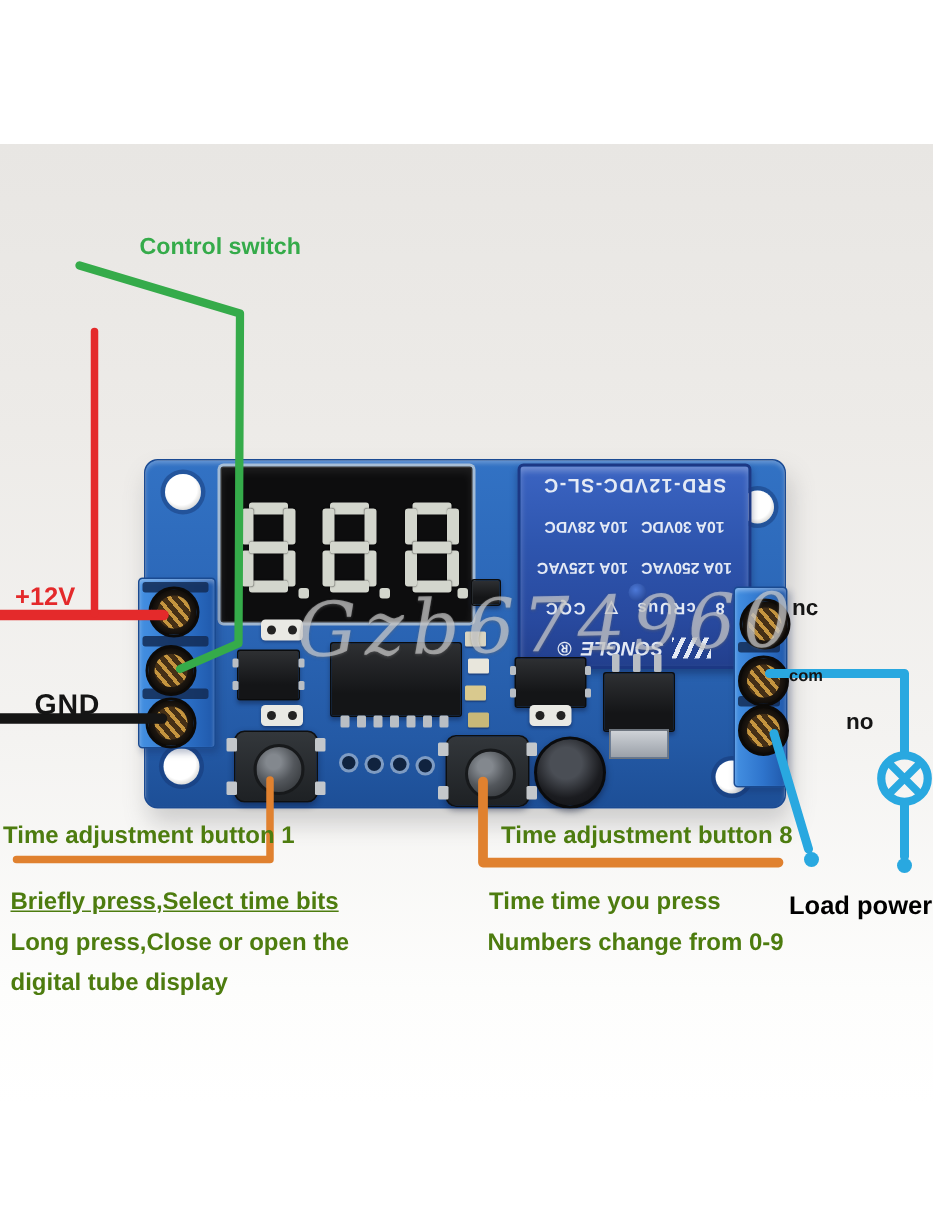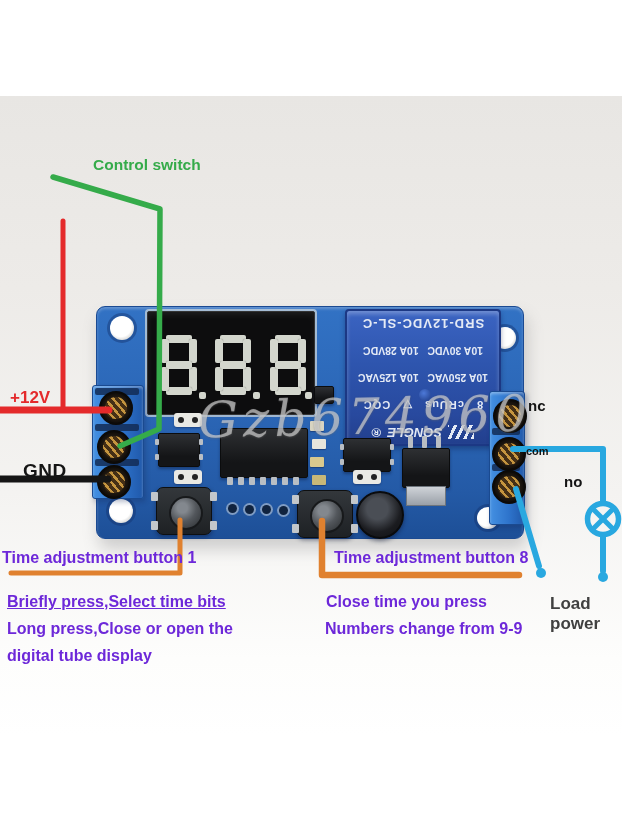--- a/index.html
+++ b/index.html
@@ -79,22 +79,22 @@
   .jumper i{width:6px;height:6px;border-radius:50%;background:#222;display:block;}
   .padhole{position:absolute;width:9px;height:9px;border-radius:50%;background:#10233f;
         box-shadow:0 0 0 2px rgba(220,225,230,.5);}
   .smd{position:absolute;width:14px;height:10px;border-radius:1px;box-shadow:0 1px 1px rgba(10,20,60,.4);}
 
   
   .lbl{position:absolute;font-weight:bold;line-height:1.15;}
   .green{color:#35ab4a;}
   .red{color:#e42a2b;}
   .dark{color:#151515;}
-  .orange{color:#6d28d9;}
-  .blue{color:#404040;margin-left:24px;}
+  .orange{color:#4d7c0f;}
+  .blue{color:#000000;}
 
   .watermark{position:absolute;left:198px;top:388px;font-family:"DejaVu Serif",serif;font-style:italic;
         font-size:50px;letter-spacing:5px;color:rgba(255,255,255,.45);transform:rotate(-1.2deg);
         text-shadow:0 1px 2px rgba(110,110,110,.35),0 0 1px rgba(120,120,120,.45);z-index:6;}
 
   svg.wires{position:absolute;left:0;top:0;z-index:7;}
   .lbl{z-index:8;}
 </style>
 </head>
 <body>
@@ -281,16 +281,16 @@
   <div class="lbl dark" style="left:528px;top:473px;font-size:15px;margin-left:36px;">no</div>
 
   <div class="lbl blue" style="left:526px;top:594px;font-size:17px;">Load power</div>
 
   <div class="lbl orange" style="left:2px;top:549px;font-size:16px;">Time adjustment button 1</div>
   <div class="lbl orange" style="left:7px;top:593px;font-size:16px;text-decoration:underline;">Briefly press,Select time bits</div>
   <div class="lbl orange" style="left:7px;top:620px;font-size:16px;">Long press,Close or open the</div>
   <div class="lbl orange" style="left:7px;top:647px;font-size:16px;">digital tube display</div>
 
   <div class="lbl orange" style="left:334px;top:549px;font-size:16px;">Time adjustment button 8</div>
-  <div class="lbl orange" style="left:326px;top:593px;font-size:16px;">Close time you press</div>
-  <div class="lbl orange" style="left:325px;top:620px;font-size:16px;">Numbers change from 9-9</div>
+  <div class="lbl orange" style="left:326px;top:593px;font-size:16px;">Time time you press</div>
+  <div class="lbl orange" style="left:325px;top:620px;font-size:16px;">Numbers change from 0-9</div>
 
 </div>
 
 </body></html>

